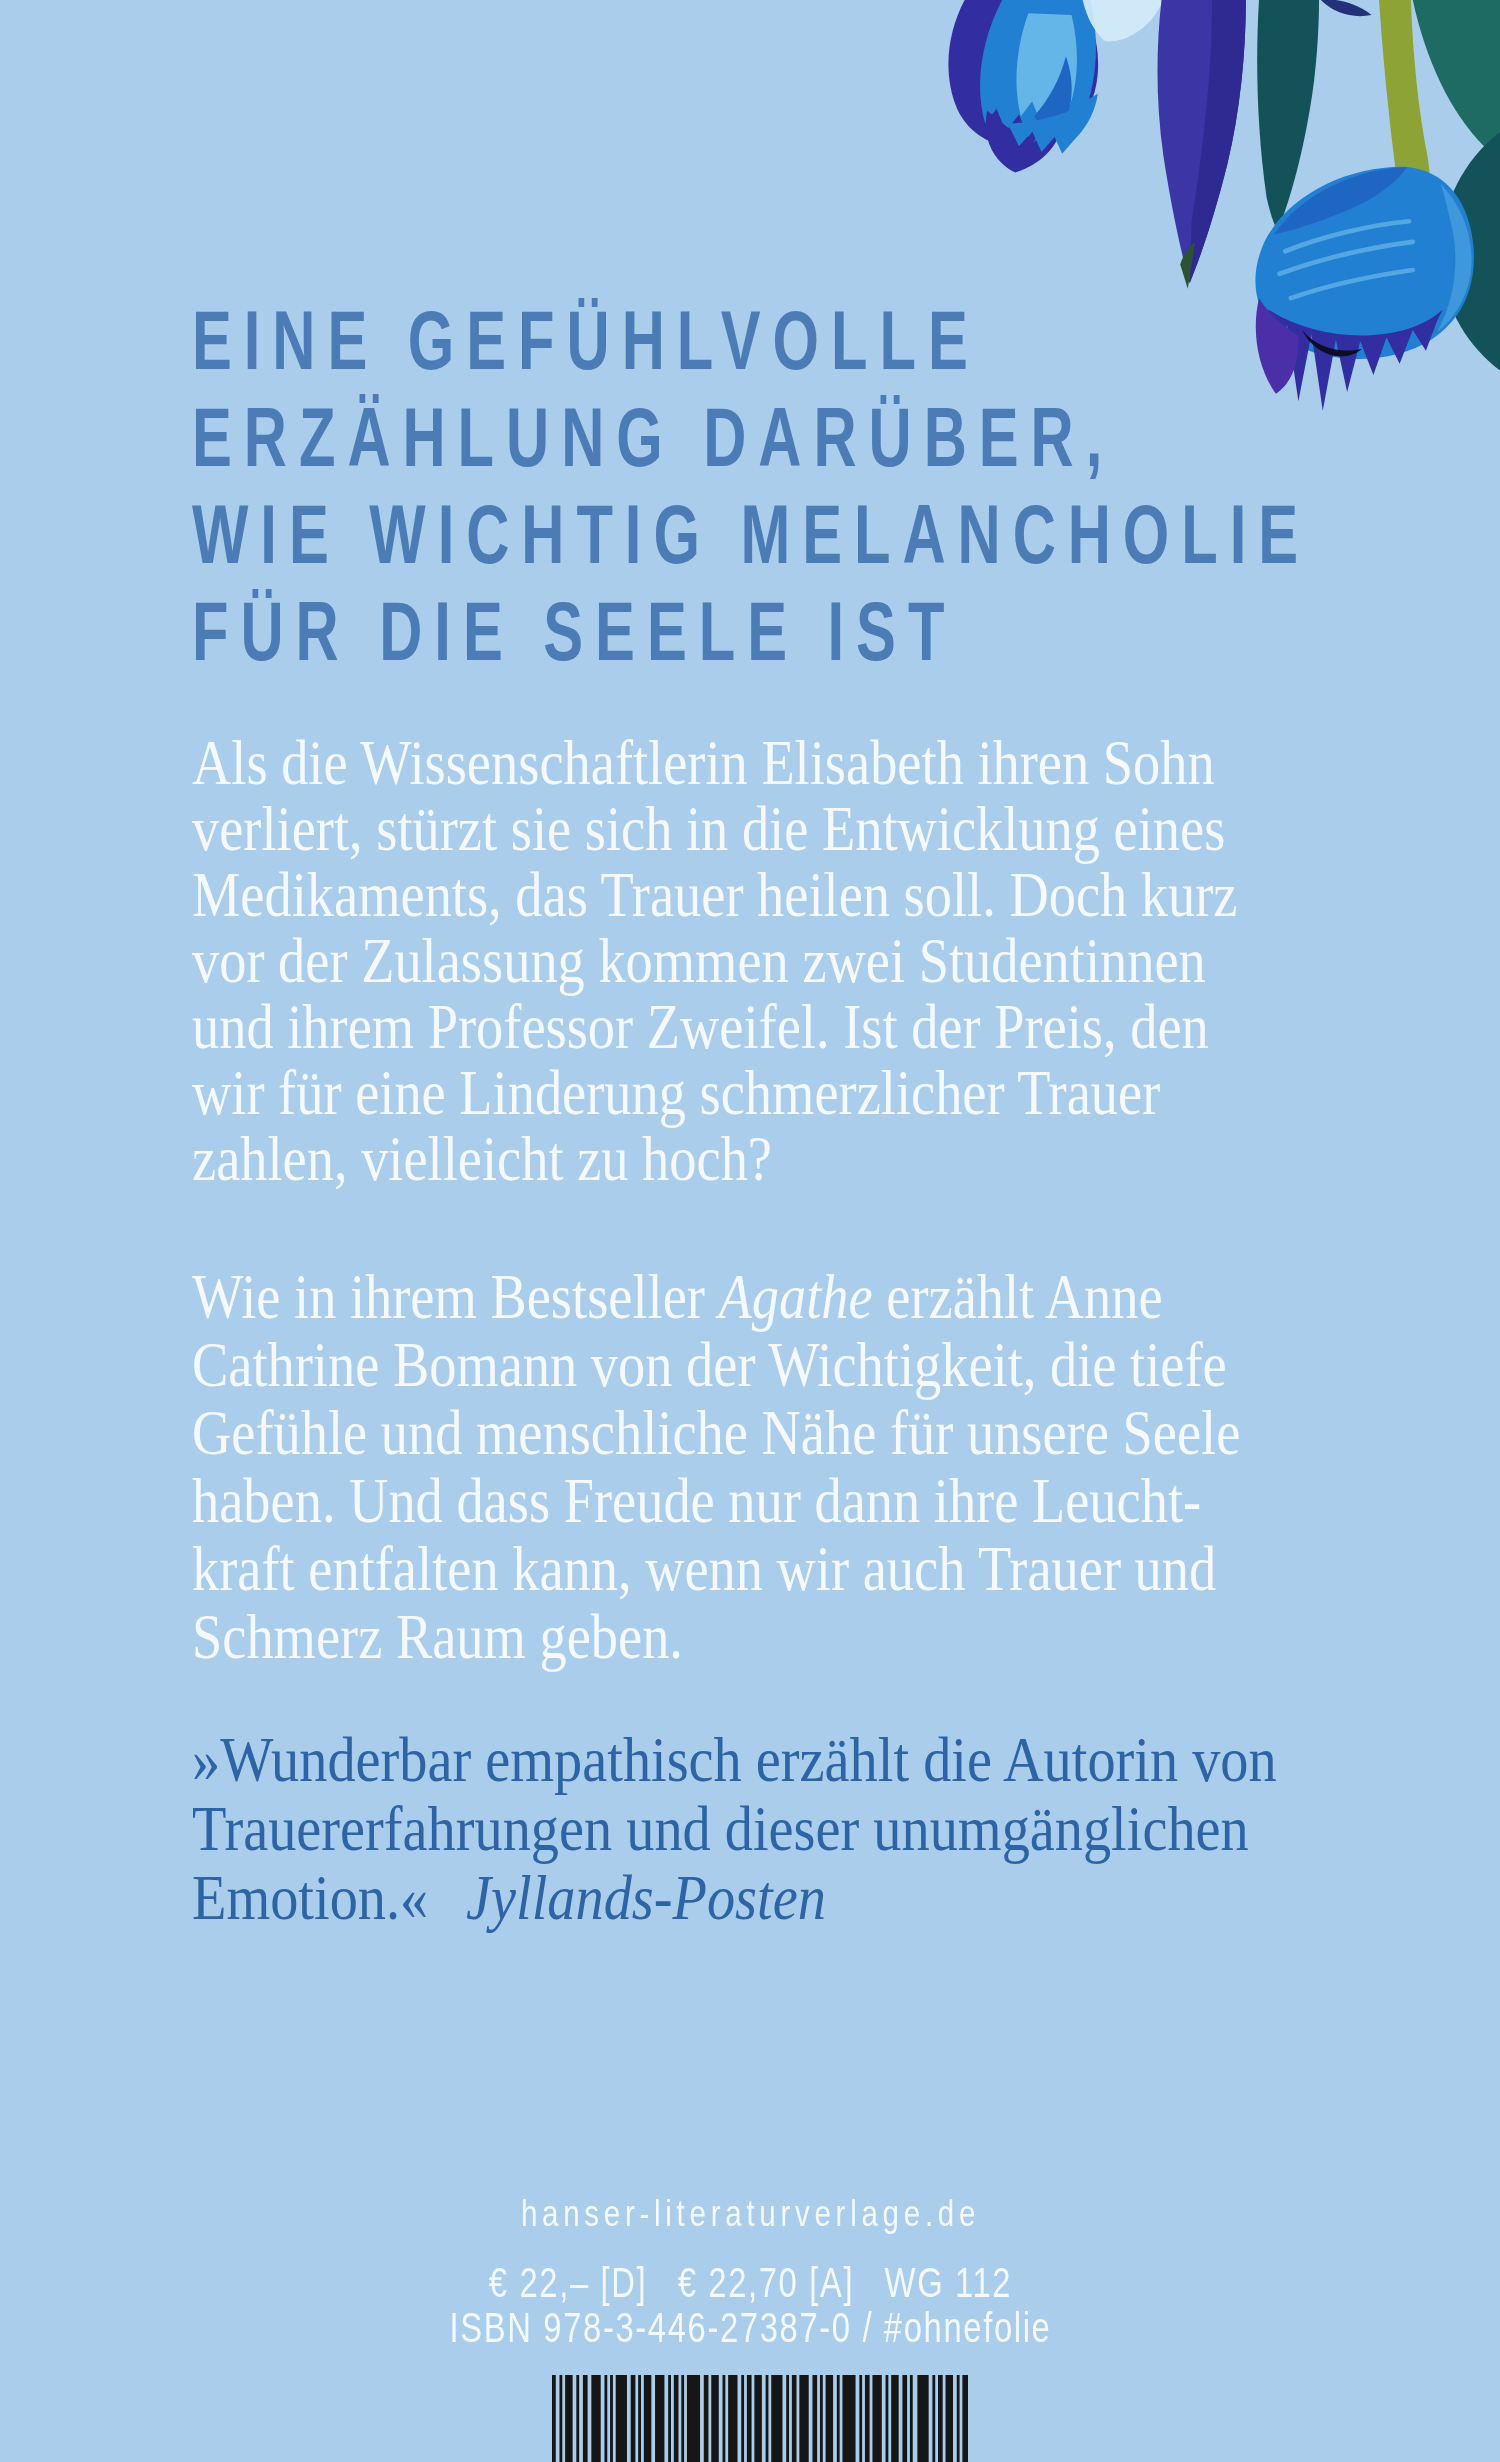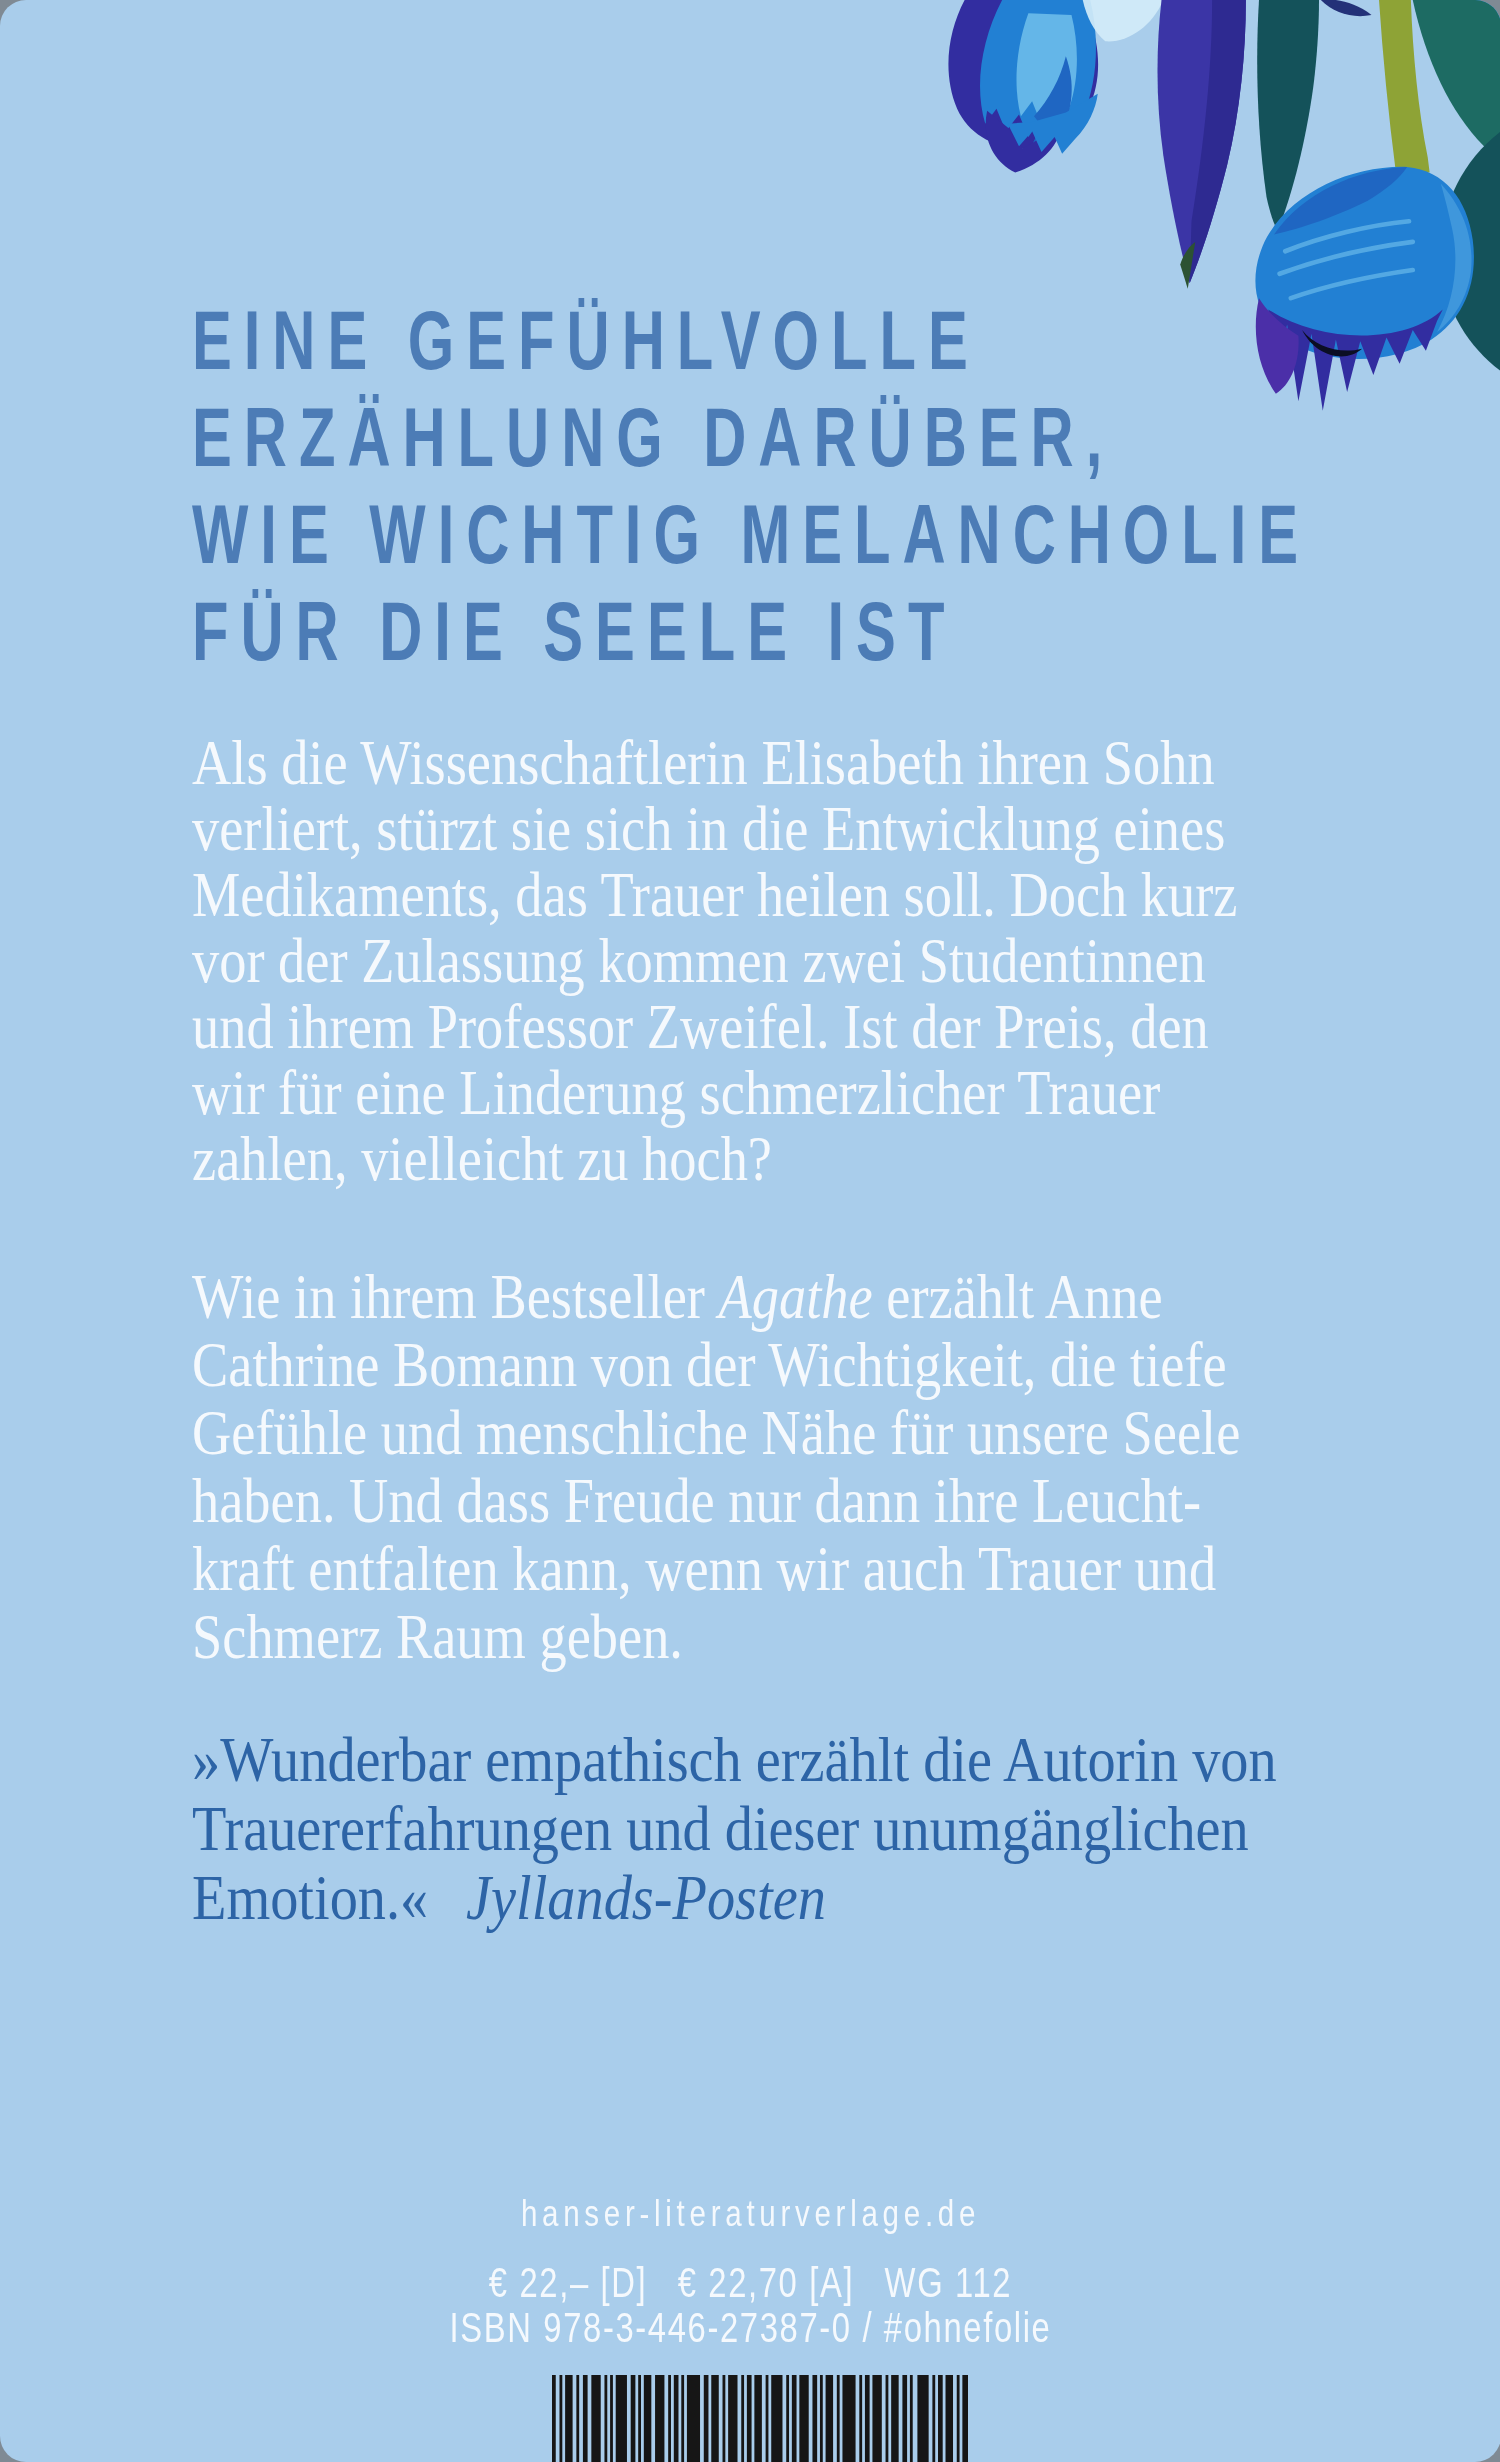--- a/index.html
+++ b/index.html
@@ -12,21 +12,20 @@
     --barcode-black:#161616;
   }
   html,body{margin:0;padding:0;background:#7f8a94;}
   .cover{
     position:relative;
     width:1501px;height:2462px;
     margin:0 auto;
     background:var(--background);
     overflow:hidden;
     font-family:"Liberation Sans",sans-serif;
-    border-radius:26px;
   }
   
   .headline{
     position:absolute;left:192px;top:292px;
     color:var(--headline-blue);
     transform:scaleX(0.72);transform-origin:0 0;
     white-space:nowrap;
   }
   .headline-line{
     font-weight:bold;font-size:83px;line-height:97px;

